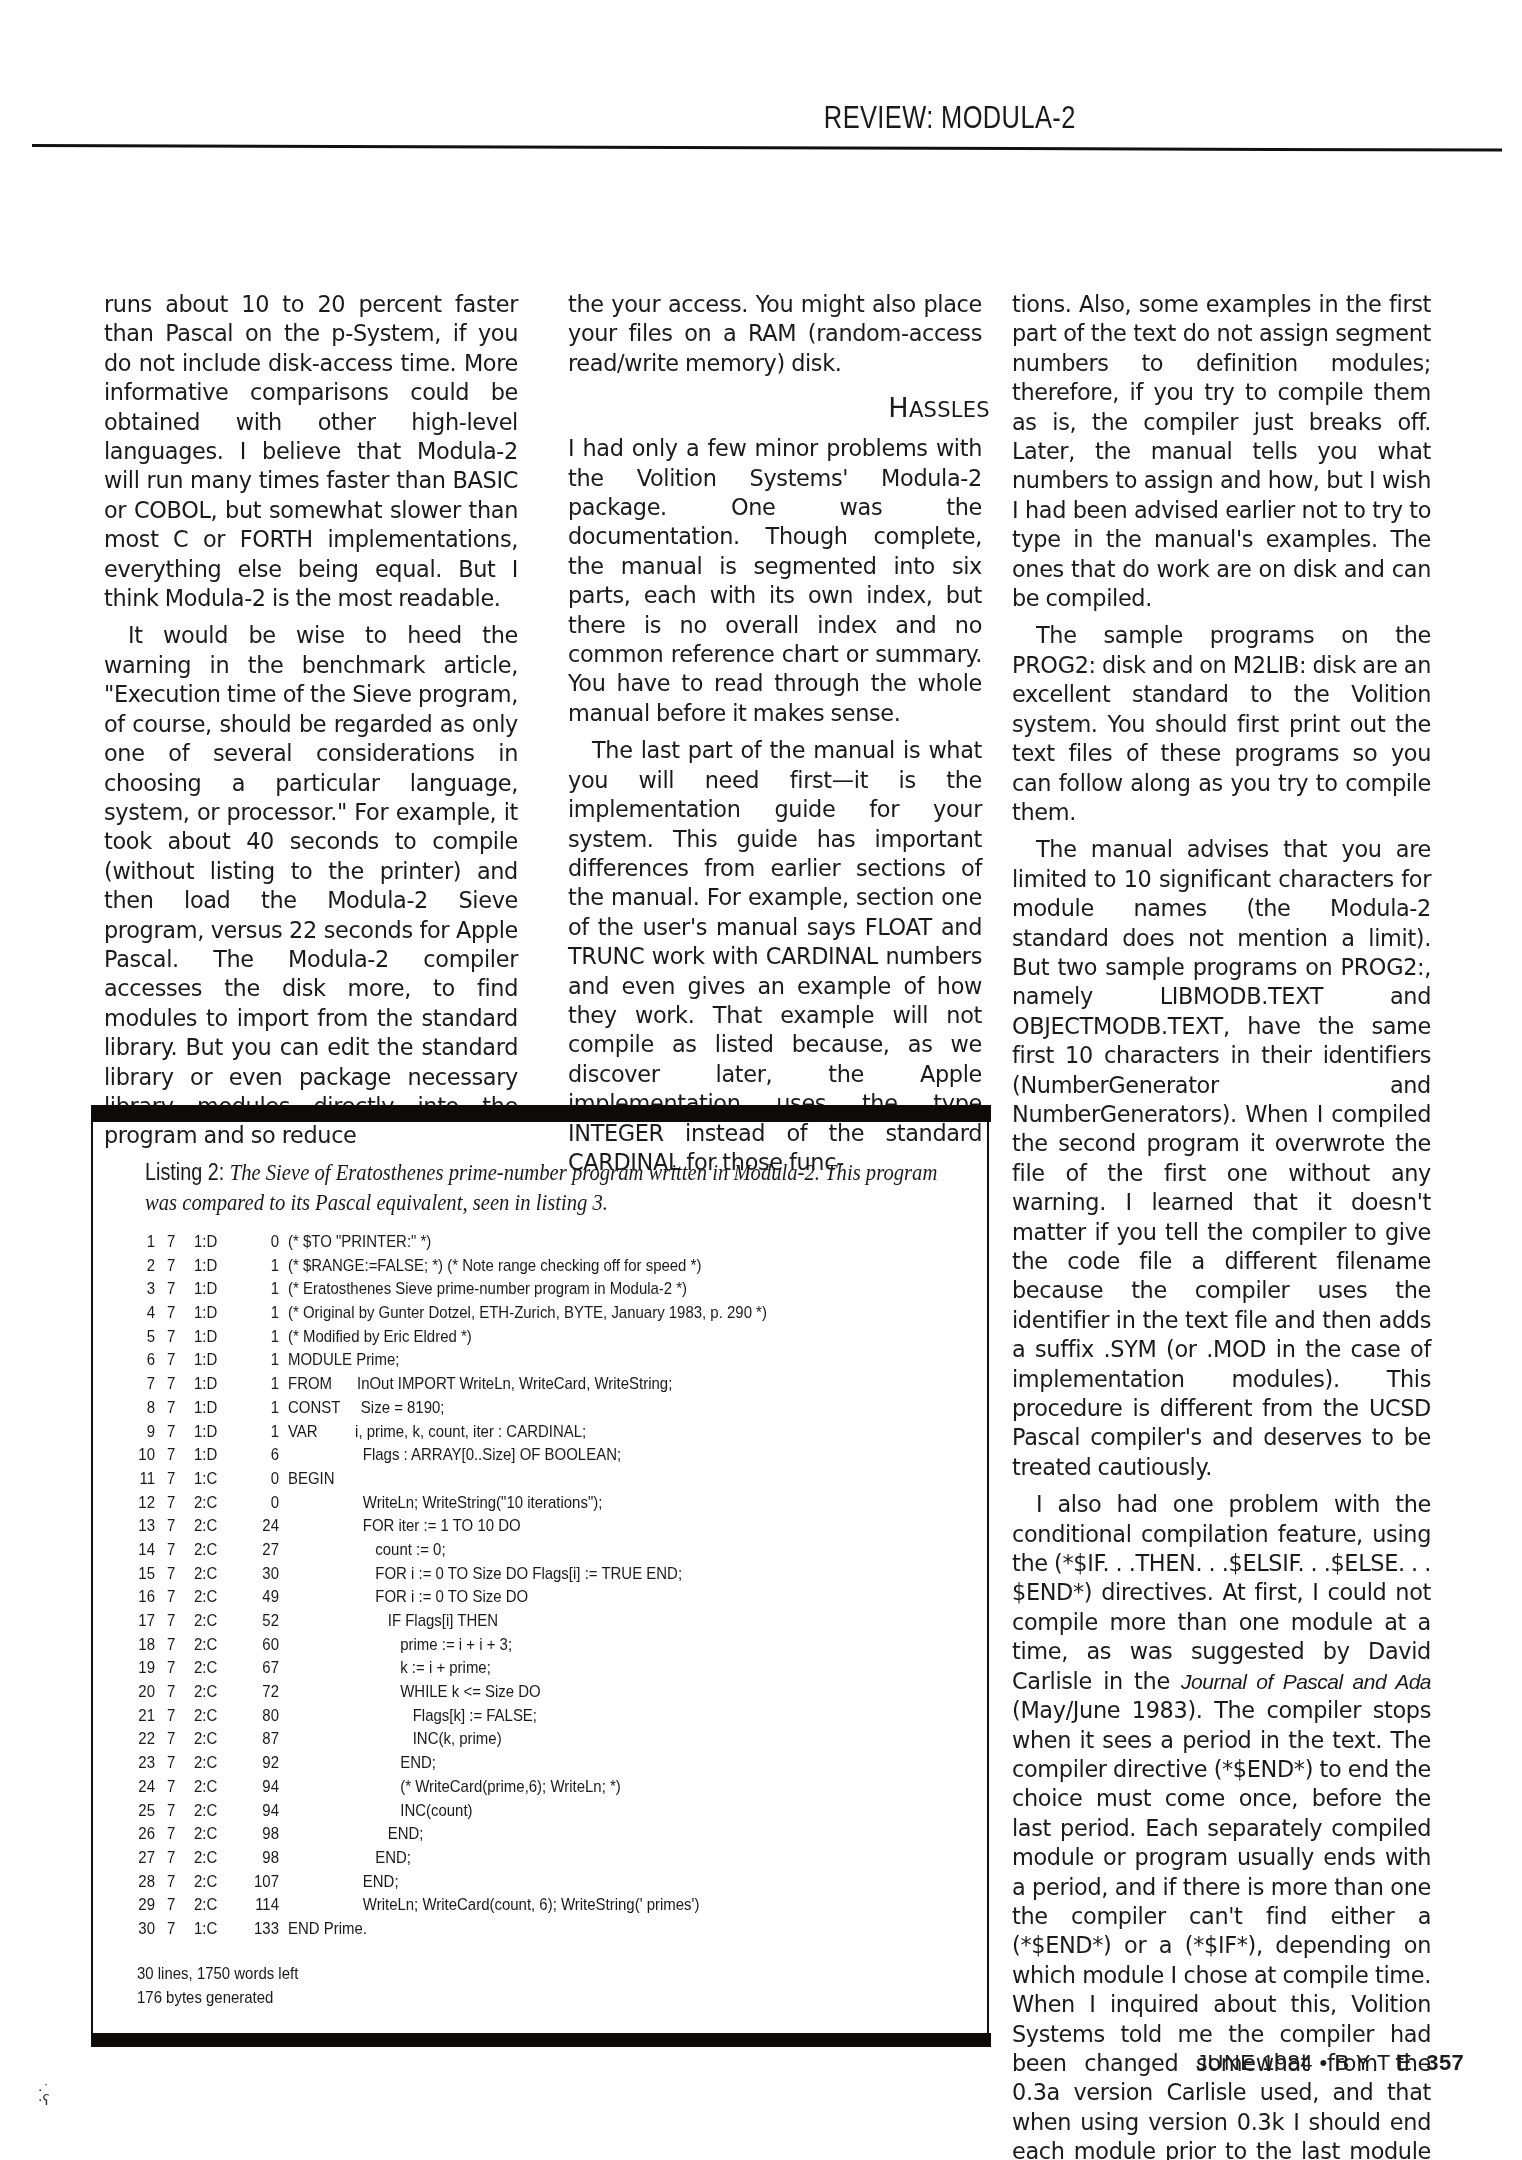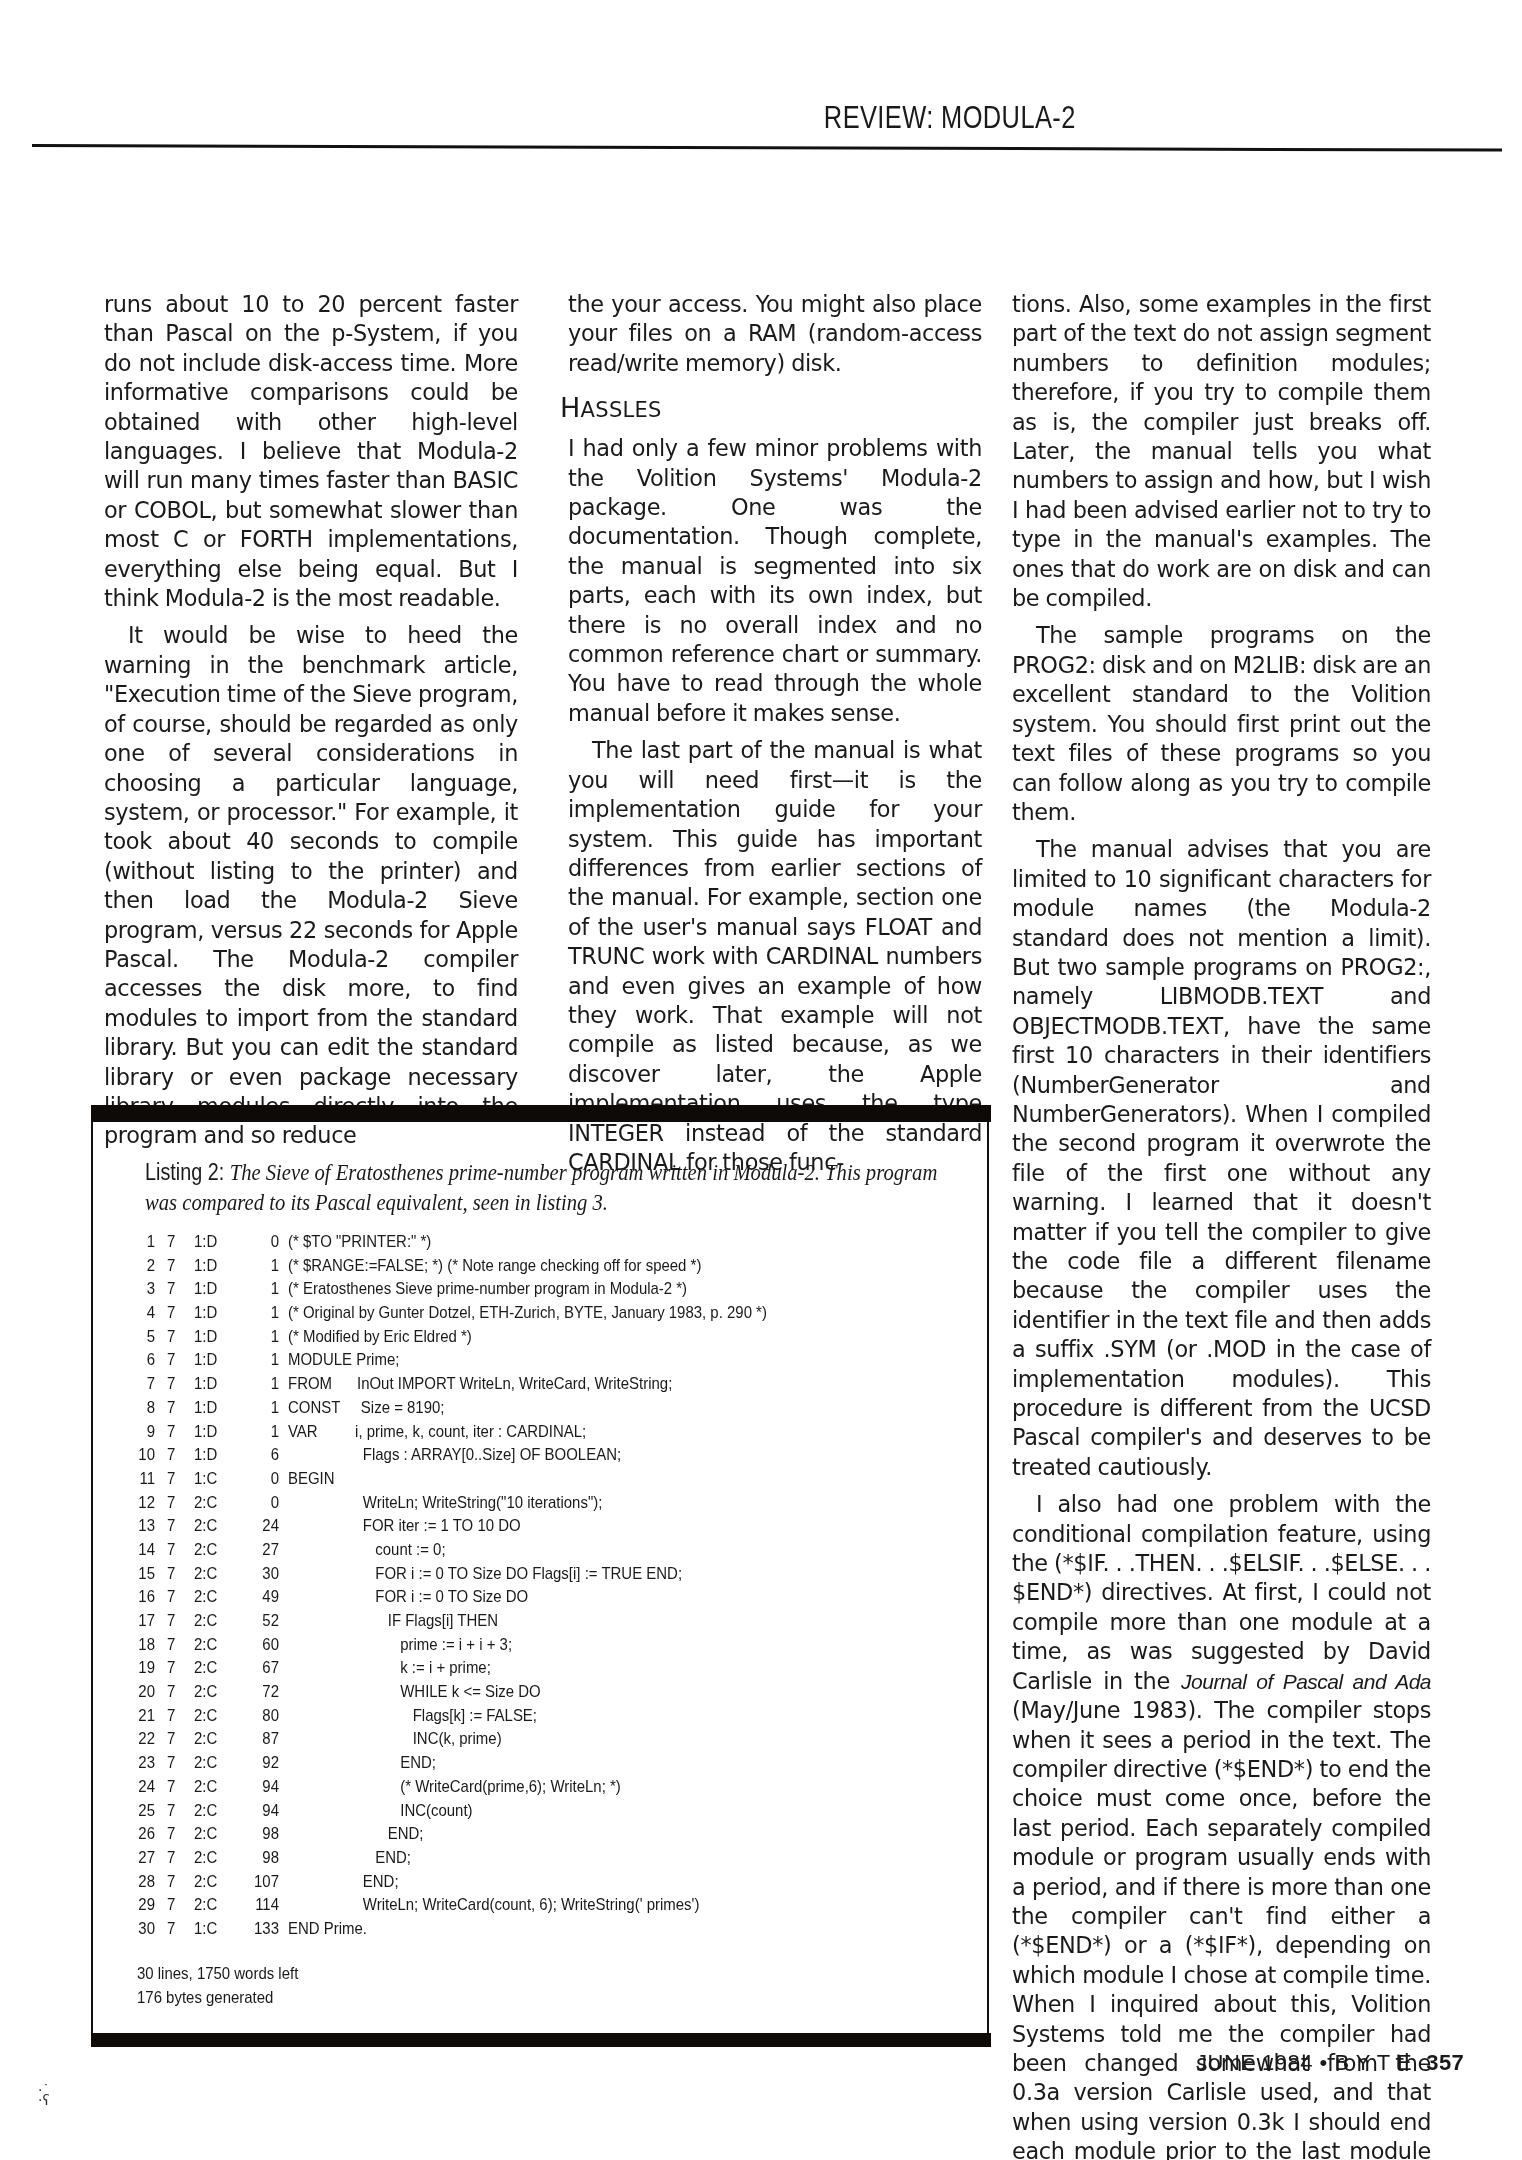--- a/index.html
+++ b/index.html
@@ -14,21 +14,21 @@
     transform: rotate(0.18deg); transform-origin: 0 0; }
 
   .col { position: absolute; font-family: "DejaVu Sans", sans-serif; font-size: 22.4px; line-height: 29.4px;
     text-align: justify; letter-spacing: -0.35px; word-spacing: -0.5px; }
   .col p { margin: 8px; }
   .col p.indent { text-indent: 24px; }
   .col1 { left: 96px; top: 282px; width: 430px; }
   .col2 { left: 560px; top: 282px; width: 430px; }
   .col3 { left: 1004px; top: 282px; width: 435px; }
 
-  .subhead { margin: 14px 0 4px 0; font-size: 27px; line-height: 32px; text-align: left; letter-spacing: 0.3px; }
+  .subhead { margin: 14px 0 4px 0; font-size: 27px; line-height: 32px; text-align: right; letter-spacing: 0.3px; }
   .subhead .sc { font-size: 21px; }
 
   .cont-note { text-align: right; font-style: italic; font-family: "Liberation Sans", sans-serif; font-size: 17px;
     line-height: 24px; margin-top: 12px; }
   em.journal { font-family: Liberation Sans, sans-serif; font-style: italic; font-size: 21px; letter-spacing: -0.5px; }
 
   .listing-box { position: absolute; left: 91px; top: 1105px; width: 898px; height: 942px;
     border-left: 2px solid #111; border-right: 2px solid #111; box-sizing: border-box; }
   .listing-box .topbar { position: absolute; left: -2px; top: 0; width: 900px; height: 17px; background: #0d0a08; }
   .listing-box .botbar { position: absolute; left: -2px; bottom: 0; width: 900px; height: 14px; background: #0d0a08; }

